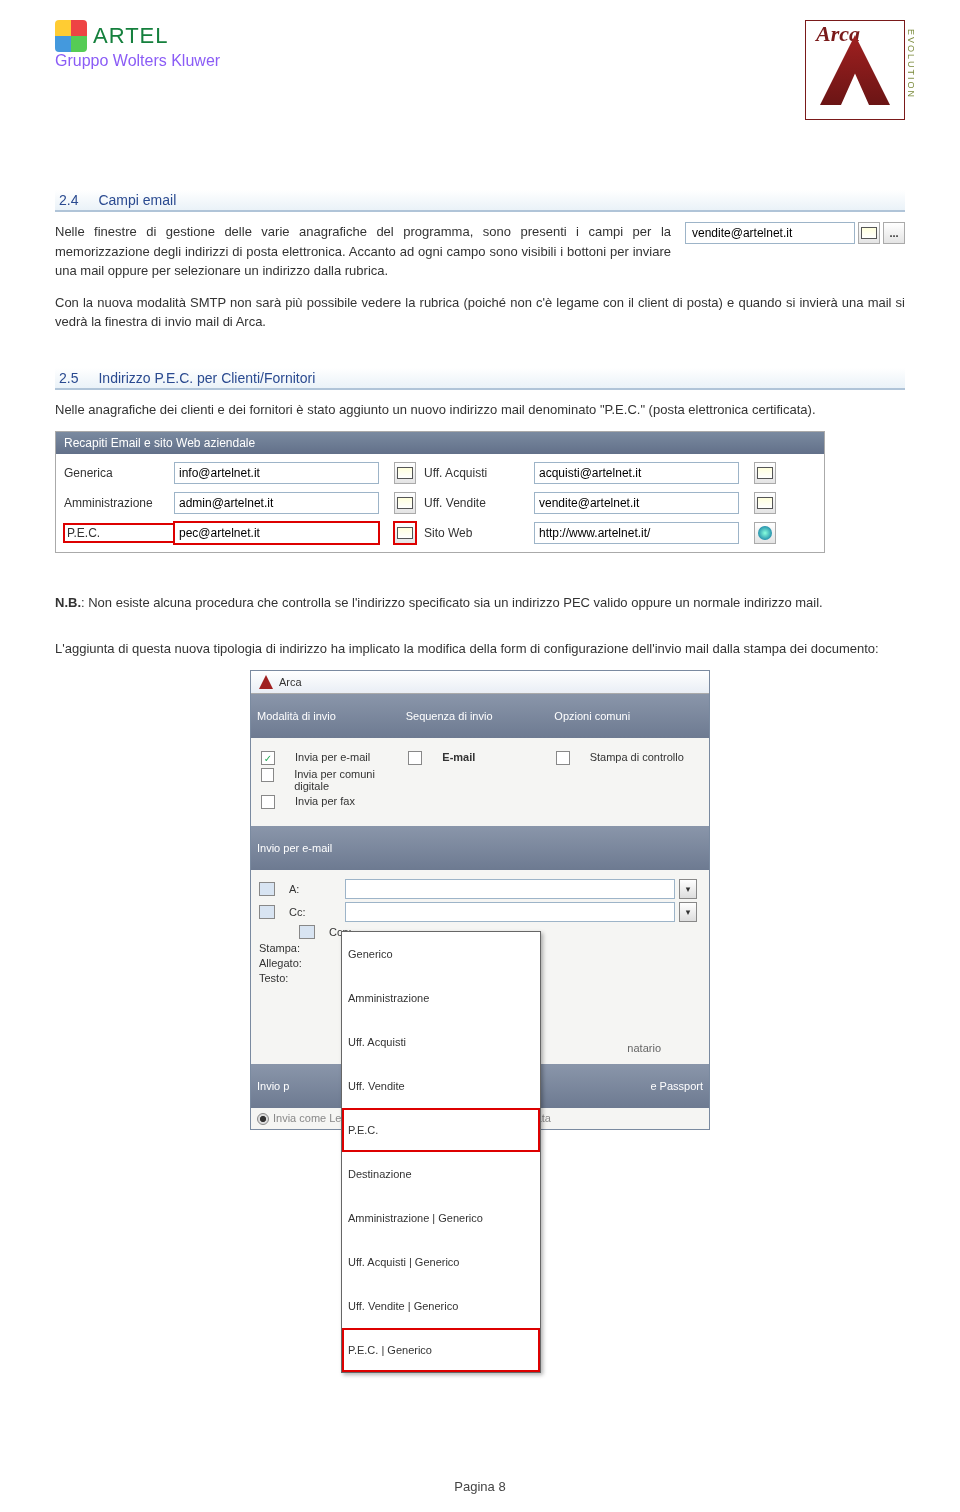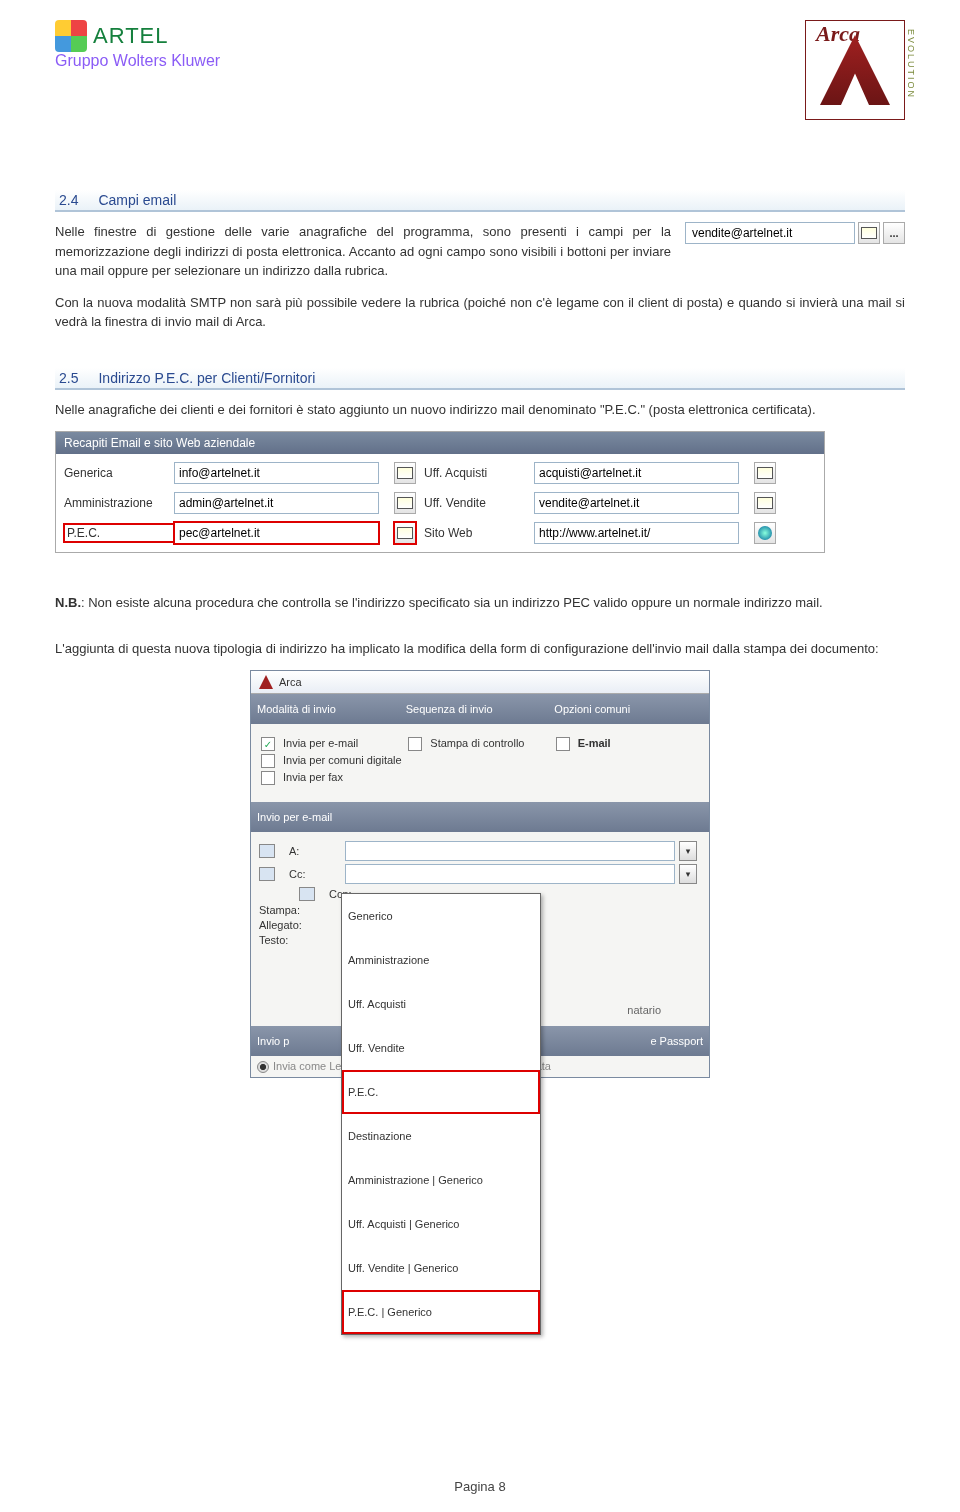--- a/index.html
+++ b/index.html
@@ -109,25 +109,25 @@
     background:linear-gradient(#fff,#e9eef5);
     border-bottom:1px solid #aaa; padding:4px 8px;
     display:flex;align-items:center;gap:6px;
   }
   .arca-title .a{
     width:14px;height:14px; background:#a02020;
     clip-path: polygon(50% 0,100% 100%,0 100%);
   }
   .bar{
     background:linear-gradient(#8a96aa,#6d7a91); color:#fff;
-    display:flex; padding:9px 6px; font-size:11px;
+    display:flex; padding:16px 6px; font-size:11px;
   }
   .bar > div{ flex:1;}
   .arca-body{ padding:6px 8px 10px 8px;}
-  .chk-row{ display:flex; gap:8px; margin:3px 0;}
+  .chk-row{ display:flex; gap:20px; margin:3px 0;}
   .chk{
     width:14px;height:14px;border:1px solid #888;background:#fff;
     display:inline-flex;align-items:center;justify-content:center;font-size:10px;
   }
   .chk.checked::before{content:"✓";color:#2a5;}
   .cols3{ display:grid; grid-template-columns: 1fr 1fr 1fr;}
   .cols3 .c{ padding:4px 2px;}
   .bold{ font-weight:bold;}
   .field-row{ display:grid; grid-template-columns: 26px 52px 1fr 22px; align-items:center; gap:4px; margin:3px 0;}
   .book-icon{
@@ -257,27 +257,27 @@
         <span>Invia per comuni digitale</span>
       </div>
       <div class="chk-row">
         <span class="chk"></span>
         <span>Invia per fax</span>
       </div>
     </div>
     <div class="c">
       <div class="chk-row">
         <span class="chk"></span>
+        <span class="bold">E-mail</span>
+      </div>
+    </div>
+    <div class="c">
+      <div class="chk-row">
+        <span class="chk"></span>
         <span>Stampa di controllo</span>
-      </div>
-    </div>
-    <div class="c">
-      <div class="chk-row">
-        <span class="chk"></span>
-        <span class="bold">E-mail</span>
       </div>
     </div>
   </div>
 
   <div class="bar">
     <div>Invio per e-mail</div>
   </div>
 
   <div class="arca-body" style="position:relative;">
     <div class="field-row">

